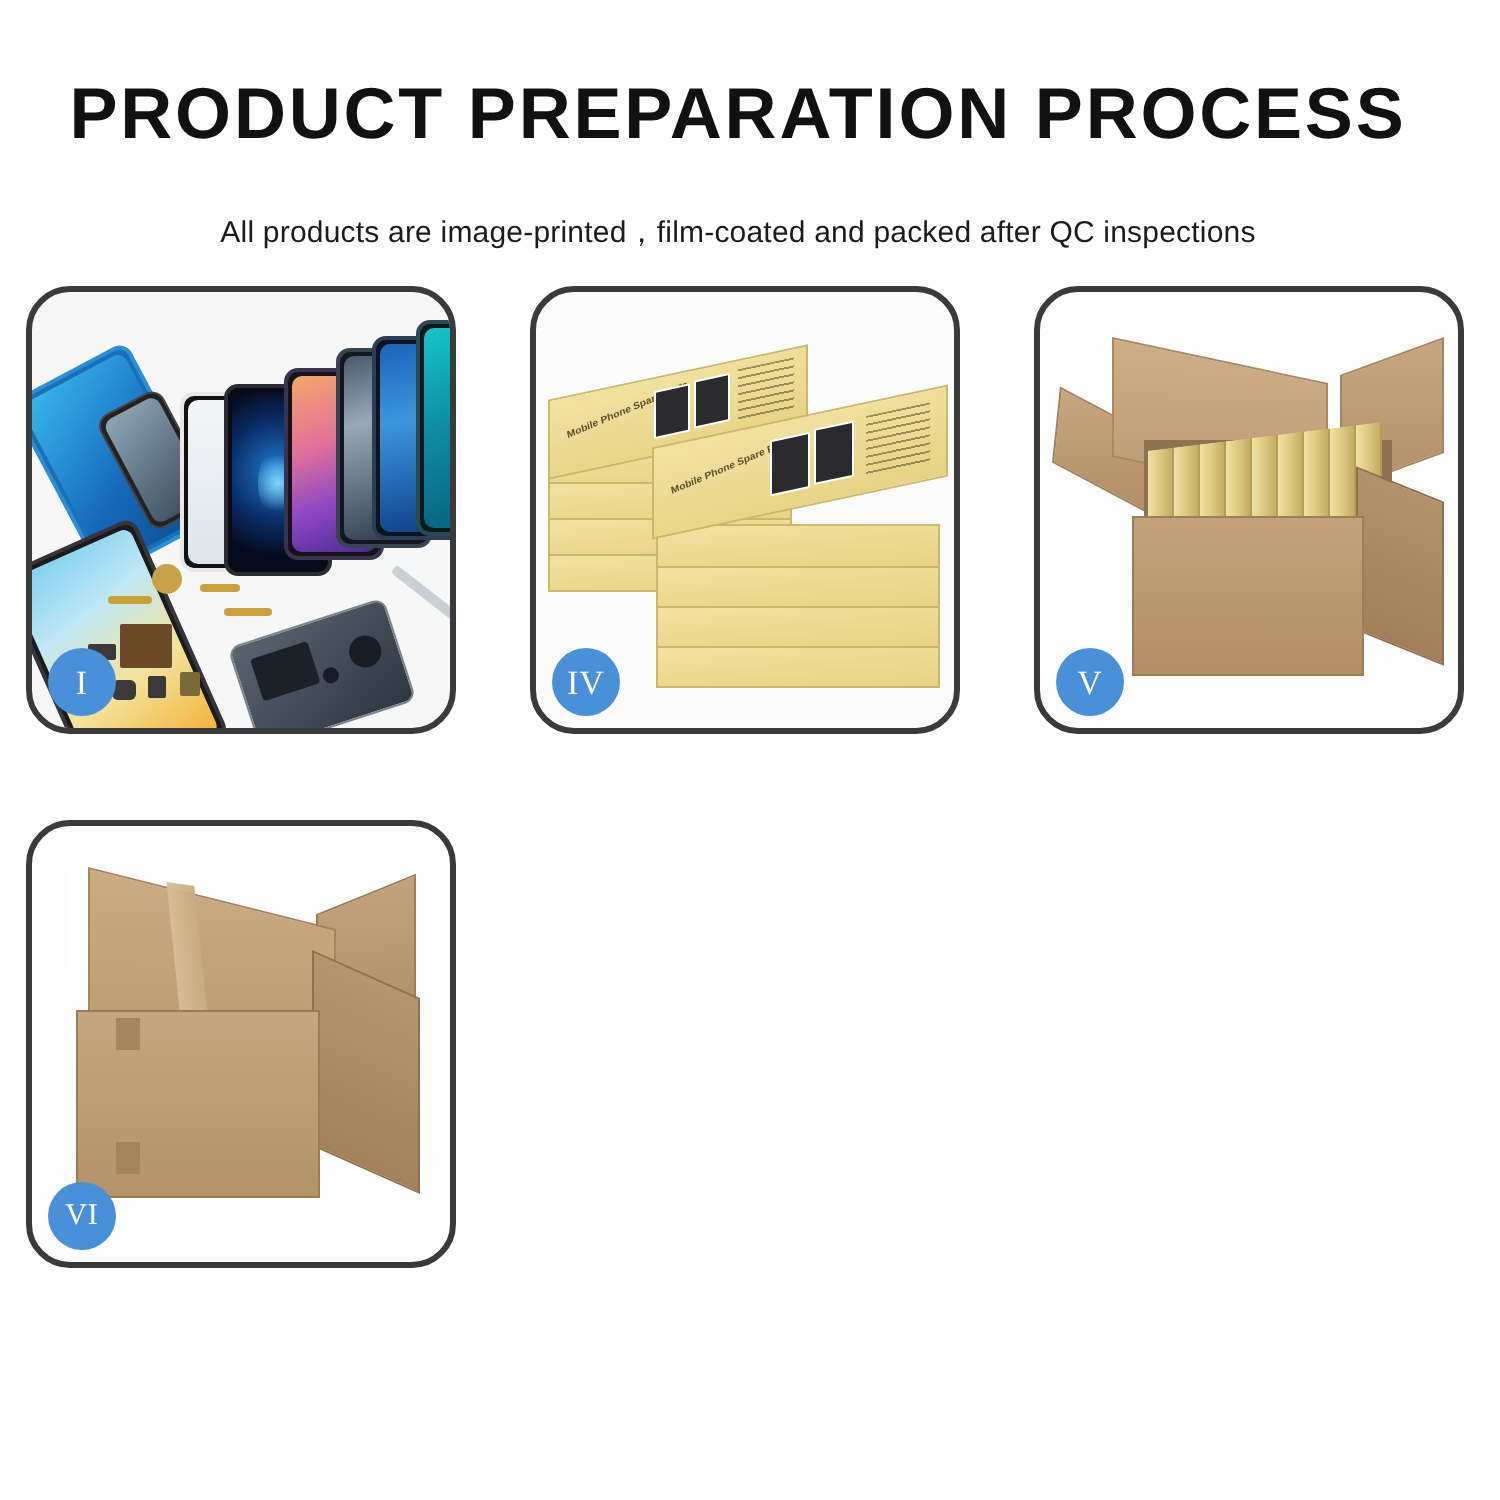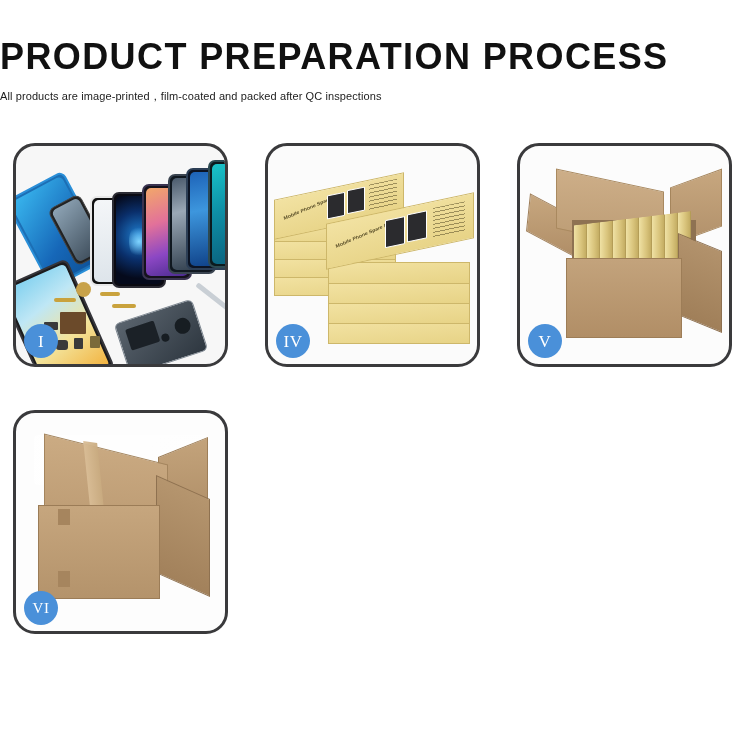--- a/index.html
+++ b/index.html
@@ -1,24 +1,24 @@
 <!DOCTYPE html>
 <html><head>
 <meta charset="utf-8">
 <title>Product Preparation Process</title>
 <style>
   html,body{margin:0;padding:0;background:#ffffff;}
   body{width:750px;height:750px;overflow:hidden;font-family:"Liberation Sans",sans-serif;color:#111;}
   .page{position:relative;width:750px;height:750px;background:#fff;}
 
   
-  .header{position:absolute;left:0;top:0;width:738px;text-align:left;}
+  .header{position:absolute;left:0;top:0;width:738px;text-align:center;}
   .title{margin:0;padding-top:36px;font-size:36px;font-weight:700;letter-spacing:1.4px;color:#111;
          font-family:"Liberation Sans",sans-serif;white-space:nowrap;}
-  .subtitle{margin:0;padding-top:11px;font-size:11px;font-weight:400;color:#1c1c1c;letter-spacing:.1px;white-space:nowrap;}
+  .subtitle{margin:18px;padding-top:11px;font-size:15px;font-weight:400;color:#1c1c1c;letter-spacing:.1px;white-space:nowrap;}
 
   
   .grid{position:absolute;left:13px;top:143px;width:724px;height:535px;
         display:grid;grid-template-columns:215px 215px 215px;grid-template-rows:224px 224px;
         column-gap:37px;row-gap:43px;}
   .panel{position:relative;border:3px solid #3a3a3c;border-radius:22px;background:#fbfbfb;overflow:hidden;}
   .scene{position:absolute;inset:0;overflow:hidden;}
 
   .badge{position:absolute;left:8px;bottom:6px;width:34px;height:34px;border-radius:50%;
          background:#4a90d9;color:#fff;display:flex;align-items:center;justify-content:center;

